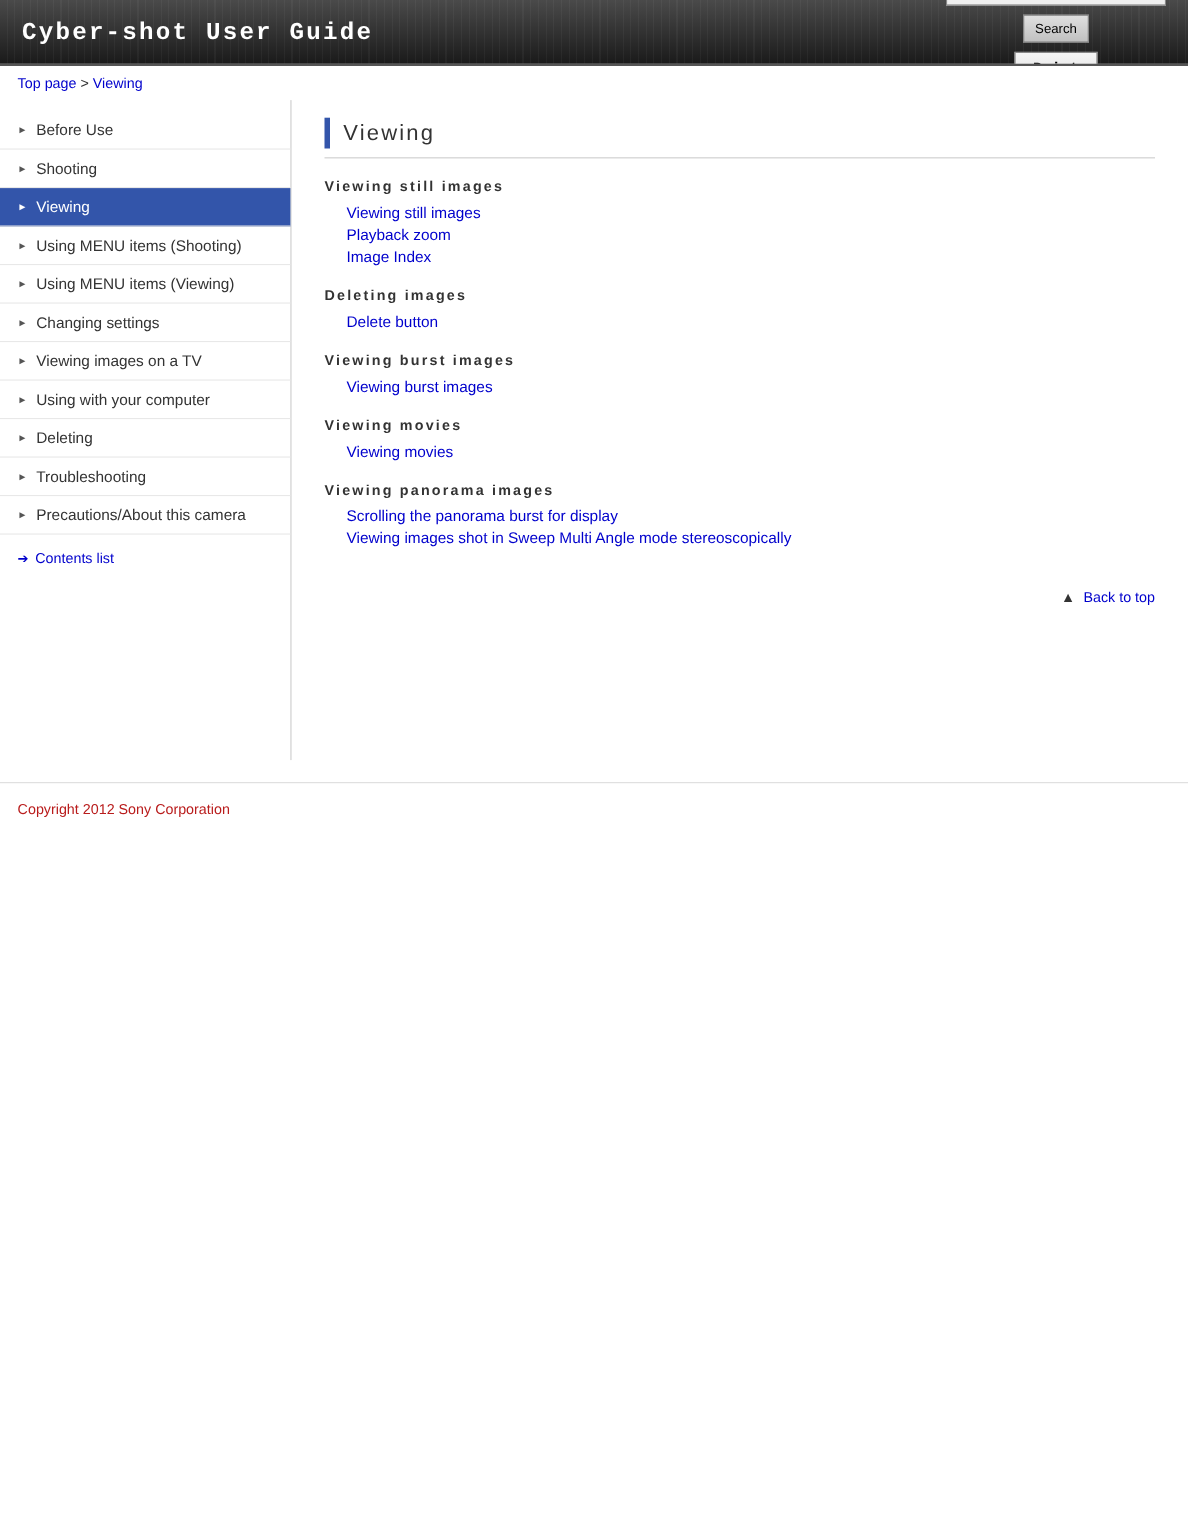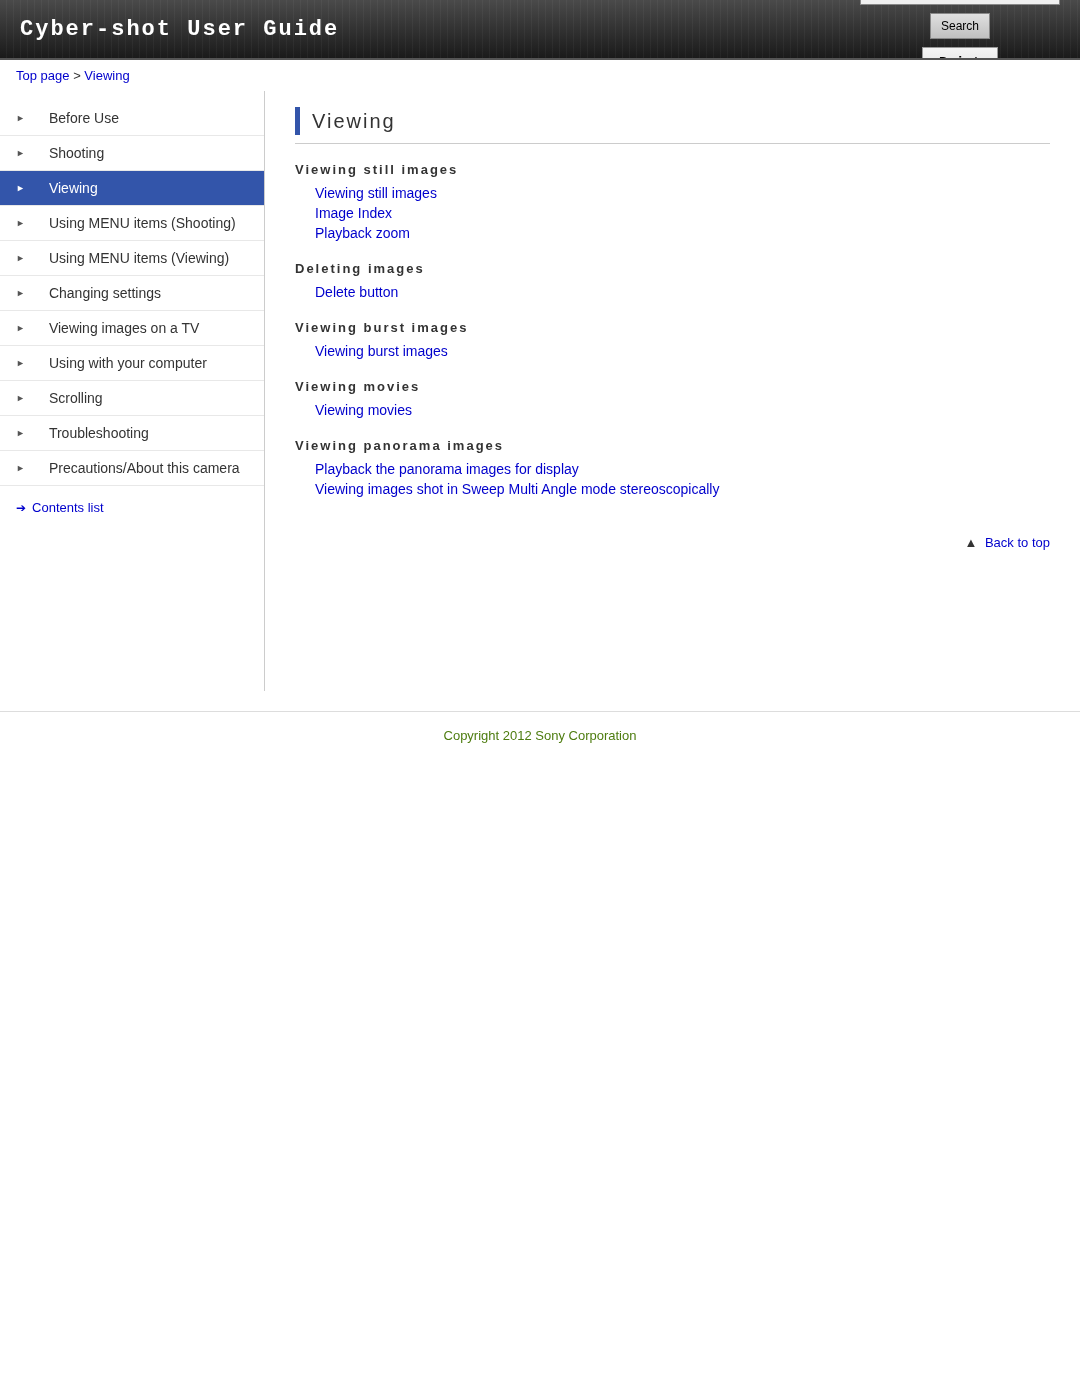--- a/index.html
+++ b/index.html
@@ -111,21 +111,21 @@
     .sidebar-item.active {
       background: #3355aa;
       color: #fff;
     }
     .sidebar-item.active .arrow-icon { color: #fff; }
     .arrow-icon {
       font-size: 9px;
       margin-right: 8px;
       color: #555;
     }
-    .sidebar-item-label { font-size: 14px; margin-left: 16px; }
+    .sidebar-item-label { font-size: 14px; }
 
     
     #contents-list-link {
       padding: 14px 16px;
       display: flex;
       align-items: center;
       gap: 6px;
       font-size: 13px;
       color: #0000cc;
       cursor: pointer;
@@ -183,24 +183,24 @@
       text-align: right;
       margin-top: 36px;
       font-size: 13px;
       color: #0000cc;
       cursor: pointer;
     }
     #back-to-top .triangle { color: #333; margin-right: 4px; }
 
     
     #footer {
-      text-align: center;
+      text-align: left;
       padding: 16px;
       font-size: 13px;
-      color: #4d7c0f;
+      color: #b91c1c;
       border-top: 1px solid #ddd;
       margin-top: 20px;
     }
   </style>
 </head>
 <body>
 
 <div id="header">
   <div id="header-title">Cyber-shot User Guide</div>
   <div id="header-right">
@@ -248,21 +248,21 @@
         <div class="sidebar-item">
           <span class="arrow-icon">►</span>
                      <span class="sidebar-item-label">Viewing images on a TV</span>
         </div>
         <div class="sidebar-item">
           <span class="arrow-icon">►</span>
                      <span class="sidebar-item-label">Using with your computer</span>
         </div>
         <div class="sidebar-item">
           <span class="arrow-icon">►</span>
-                     <span class="sidebar-item-label">Scrolling</span>
+                     <span class="sidebar-item-label">Deleting</span>
         </div>
         <div class="sidebar-item">
           <span class="arrow-icon">►</span>
                      <span class="sidebar-item-label">Troubleshooting</span>
         </div>
         <div class="sidebar-item">
           <span class="arrow-icon">►</span>
                      <span class="sidebar-item-label">Precautions/About this camera</span>
         </div>
       </div>
@@ -275,30 +275,30 @@
   <div id="main-content">
 
     <div id="page-title-section">
       <div id="page-title-bar"></div>
       <h1 id="page-title">Viewing</h1>
     </div>
 
     <div id="sections-container">
         <div class="section-heading">Viewing still images</div>
         <a class="section-link" href="#">Viewing still images</a>
+        <a class="section-link" href="#">Playback zoom</a>
         <a class="section-link" href="#">Image Index</a>
-        <a class="section-link" href="#">Playback zoom</a>
         <div class="section-heading">Deleting images</div>
         <a class="section-link" href="#">Delete button</a>
         <div class="section-heading">Viewing burst images</div>
         <a class="section-link" href="#">Viewing burst images</a>
         <div class="section-heading">Viewing movies</div>
         <a class="section-link" href="#">Viewing movies</a>
         <div class="section-heading">Viewing panorama images</div>
-        <a class="section-link" href="#">Playback the panorama images for display</a>
+        <a class="section-link" href="#">Scrolling the panorama burst for display</a>
         <a class="section-link" href="#">Viewing images shot in Sweep Multi Angle mode stereoscopically</a>
       </div>
 
     <div id="back-to-top">
       <span class="triangle">▲</span>
       <span>Back to top</span>
     </div>
 
   </div>
 </div>

